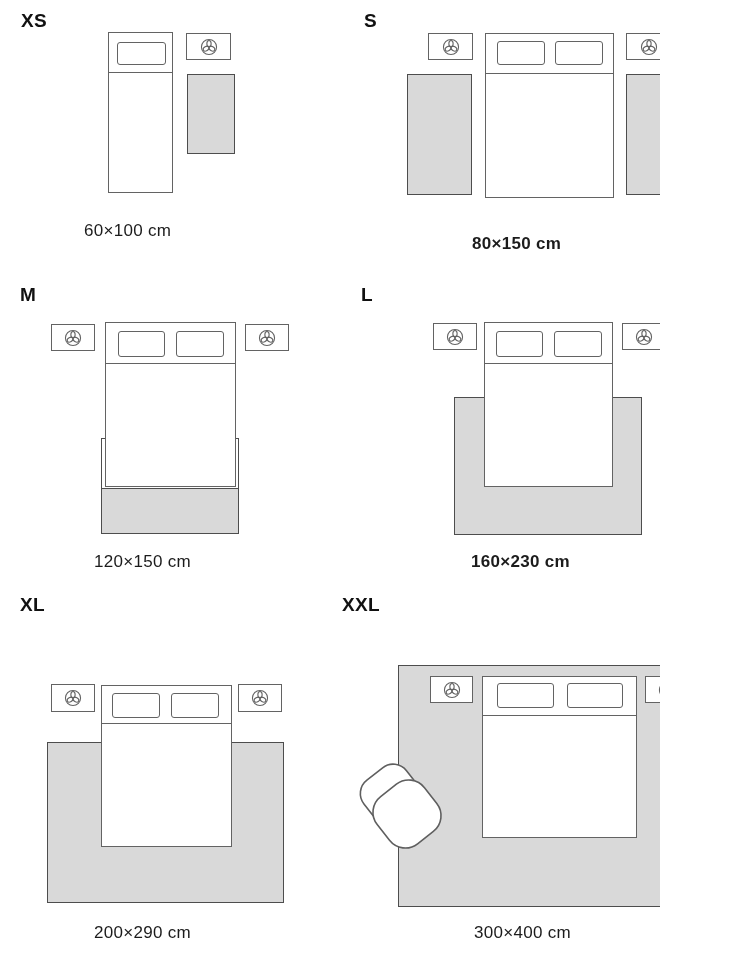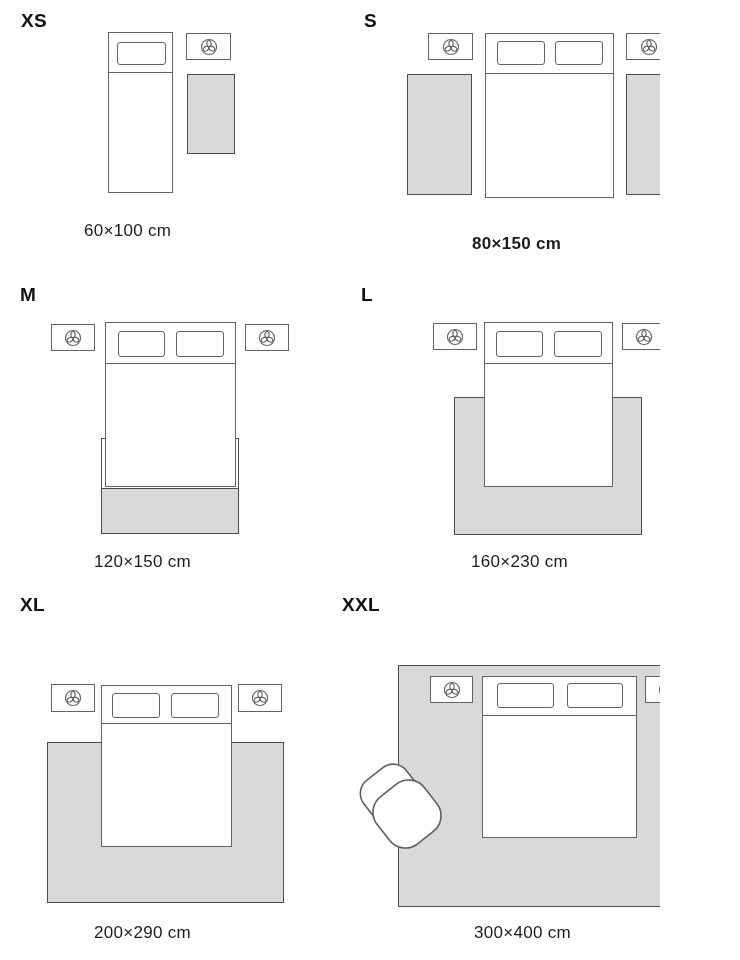--- a/index.html
+++ b/index.html
@@ -61,21 +61,21 @@
 
   
   .l-label{left:361px;top:284px;}
   .l-nightstand-left{left:433px;top:323px;width:44px;height:27px;}
   .l-bed{left:484px;top:322px;width:129px;height:165px;}
   .l-bed .bed-head{height:41px;}
   .l-bed .pillow.p1{left:11px;top:8px;width:47px;height:26px;}
   .l-bed .pillow.p2{left:69px;top:8px;width:48px;height:26px;}
   .l-nightstand-right{left:622px;top:323px;width:44px;height:27px;}
   .l-rug{left:454px;top:397px;width:188px;height:138px;}
-  .l-dim{left:471px;top:552px;}
+  .l-dim{left:471px;top:552px;font-weight:bold;}
 
   
   .xl-label{left:20px;top:594px;}
   .xl-nightstand-left{left:51px;top:684px;width:44px;height:28px;}
   .xl-bed{left:101px;top:685px;width:131px;height:162px;}
   .xl-bed .bed-head{height:38px;}
   .xl-bed .pillow.p1{left:10px;top:7px;width:48px;height:25px;}
   .xl-bed .pillow.p2{left:69px;top:7px;width:48px;height:25px;}
   .xl-nightstand-right{left:238px;top:684px;width:44px;height:28px;}
   .xl-rug{left:47px;top:742px;width:237px;height:161px;}

